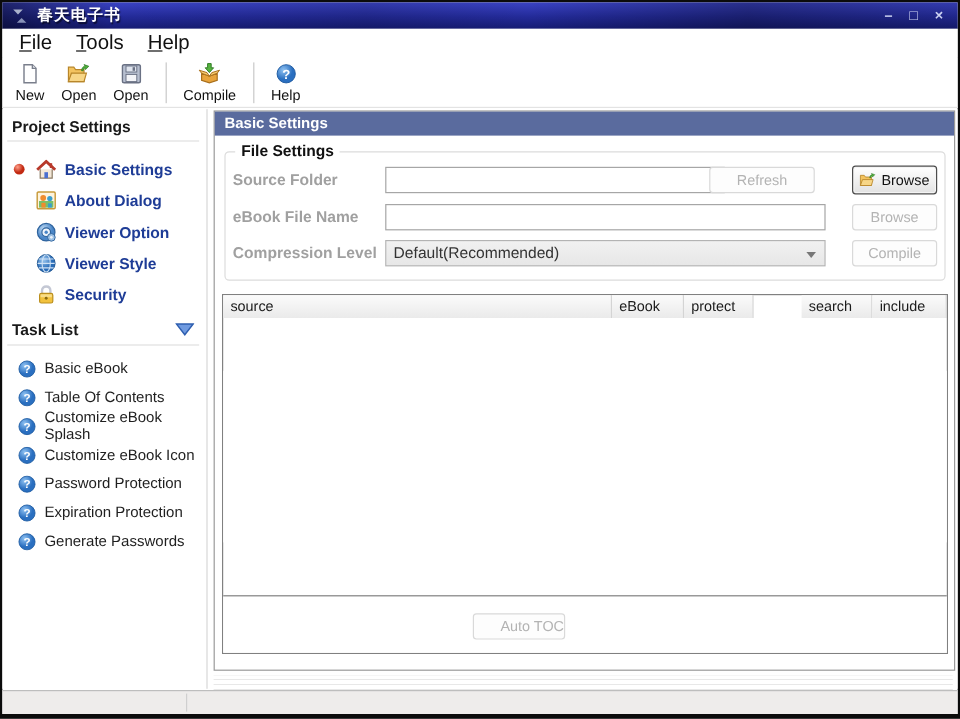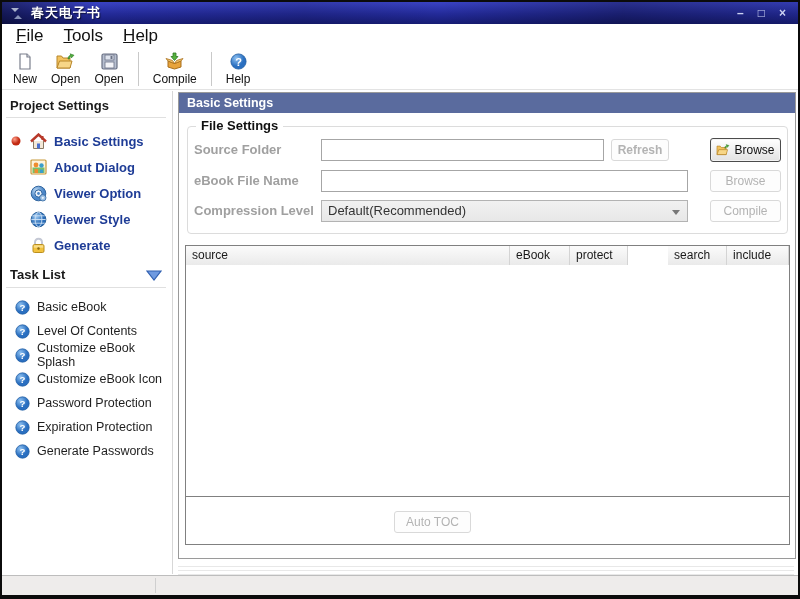--- a/index.html
+++ b/index.html
@@ -59,21 +59,21 @@
   .btn { position:absolute; border-radius:3px; font-size:12px; display:flex; align-items:center; justify-content:center; gap:4px; }
   .btn.disabled { border:1px solid #d9d9d9; color:#b3b3b3; background:#fdfdfd; }
   .btn.primary { border:1px solid #4c4c4c; color:#111; background:linear-gradient(180deg,#ffffff,#e2e2e2); box-shadow:inset 0 0 0 1px #f4f4f4; }
 
   .list-box { position:absolute; left:6px; top:152px; width:605px; height:300px; border:1px solid #808080; display:flex; flex-direction:column;gap:44px; }
   .list-header { height:19px; display:flex; }
   .col { background:linear-gradient(180deg,#fbfbfb,#eaeaea); border-right:1px solid #d4d4d4; font-size:12px; color:#1a1a1a; line-height:19px; padding-left:6px; }
   .c-source{ width:330px; } .c-start{ width:61px; } .c-protect{ width:59px; } .c-search{ width:60px;margin-left:40px; } .c-include{ width:63px; }
   .list-body { flex:1; background:#fff; }
   .list-footer { height:48px; border-top:1px solid #808080; position:relative; background:#fff; }
-  .auto-toc { left:208px; top:14px; width:77px; height:22px; }
+  .auto-toc { left:208px; top:14px; width:77px; height:22px;justify-content:flex-end; }
 
   .stripes { position:absolute; left:4px; right:4px; top:472px; height:17px;
     background:repeating-linear-gradient(180deg,#ffffff 0 3px,#e8e8e8 3px 4px); }
 
   
   .statusbar { position:absolute; left:0; right:0; bottom:0; height:20px; background:#eeeceb; border-top:1px solid #bdbdbd; }
   .statusbar .sep { position:absolute; left:153px; top:2px; bottom:2px; width:1px; background:#cfcfcf; }
 </style>
 </head>
 <body>
@@ -241,21 +241,21 @@
     <div class="nav-item" style="top:141px;">
       <span class="dot-slot"></span>
       <span class="nicon">
         <svg width="17" height="17" viewBox="0 0 17 17">
             <path d="M5 8 L5 5.5 C5 3 6.5 1.8 8.5 1.8 C10.5 1.8 12 3 12 5.5 L12 8" fill="none" stroke="#c4c8d4" stroke-width="2"></path>
             <rect x="3" y="7.5" width="11" height="8" rx="1.5" fill="#f2c23e" stroke="#bb8f1e" stroke-width="1"></rect>
             <rect x="3.8" y="8.3" width="9.4" height="2.4" fill="#f8dd8a"></rect>
             <circle cx="8.5" cy="11.5" r="1.2" fill="#8a6a10"></circle>
           </svg>
       </span>
-      <span class="nlabel">Generate</span>
+      <span class="nlabel">Security</span>
     </div>
 
     <div class="side-header" style="top:176px;">Task List</div>
     <div class="tri-slot" style="top:177px;">
       <svg width="16" height="12" viewBox="0 0 16 12">
           <path d="M1 1 L15 1 L8 10 Z" fill="#6f9ae0" stroke="#2f5fb0" stroke-width="1.2"></path>
         </svg>
     </div>
     <div class="side-rule" style="top:196px;"></div>
 
@@ -268,21 +268,21 @@
         </span>
       <span class="tlabel">Basic eBook</span>
     </div>
     <div class="task-item" style="top:228px;">
       <span class="qicon">
           <svg width="15" height="15" viewBox="0 0 17 17">
             <circle cx="8.5" cy="8.5" r="7.6" fill="url(#hg)" stroke="#1d5aa0" stroke-width="0.8"></circle>
             <text x="8.5" y="12.5" font-size="11" font-weight="bold" text-anchor="middle" fill="#fff">?</text>
           </svg>
         </span>
-      <span class="tlabel">Level Of Contents</span>
+      <span class="tlabel">Table Of Contents</span>
     </div>
     <div class="task-item" style="top:252px;">
       <span class="qicon">
           <svg width="15" height="15" viewBox="0 0 17 17">
             <circle cx="8.5" cy="8.5" r="7.6" fill="url(#hg)" stroke="#1d5aa0" stroke-width="0.8"></circle>
             <text x="8.5" y="12.5" font-size="11" font-weight="bold" text-anchor="middle" fill="#fff">?</text>
           </svg>
         </span>
       <span class="tlabel">Customize eBook Splash</span>
     </div>
@@ -326,21 +326,21 @@
 
   <div class="main-area">
     <div class="panel">
       <div class="panel-header">Basic Settings</div>
 
       <div class="fieldset">
         <span class="legend">File Settings</span>
 
         <span class="frow-label" style="top:12px;">Source Folder</span>
         <input class="text-input" style="left: 133px; top: 12px; width: 283px;" value="">
-        <div class="btn disabled" style="left:423px; top:12px; width:58px; height:22px;font-weight:bold;">
+        <div class="btn disabled" style="left:403px; top:12px; width:88px; height:22px;">
             <span>Refresh</span>
           </div>
         <div class="btn primary" style="left:522px; top:11px; width:71px; height:24px;">
           <svg width="14" height="12" viewBox="0 0 19 17">
               <path d="M1 5 L1 15 L14 15 L14 5 L7 5 L5.5 3 L1 3 Z" fill="#f3c35f" stroke="#b8862a" stroke-width="1"></path>
               <path d="M1 15 L3.5 8 L16 8 L14 15 Z" fill="#f7d687" stroke="#b8862a" stroke-width="1"></path>
               <path d="M12 6 C12 2.5 15 2 15 2 L14 0.8 L18 2.2 L15.3 5 L15 3.6 C15 3.6 13.4 4 13.2 6 Z" fill="#4fae3c" stroke="#2d7a22" stroke-width="0.6"></path>
             </svg>
           <span>Browse</span>
         </div>

